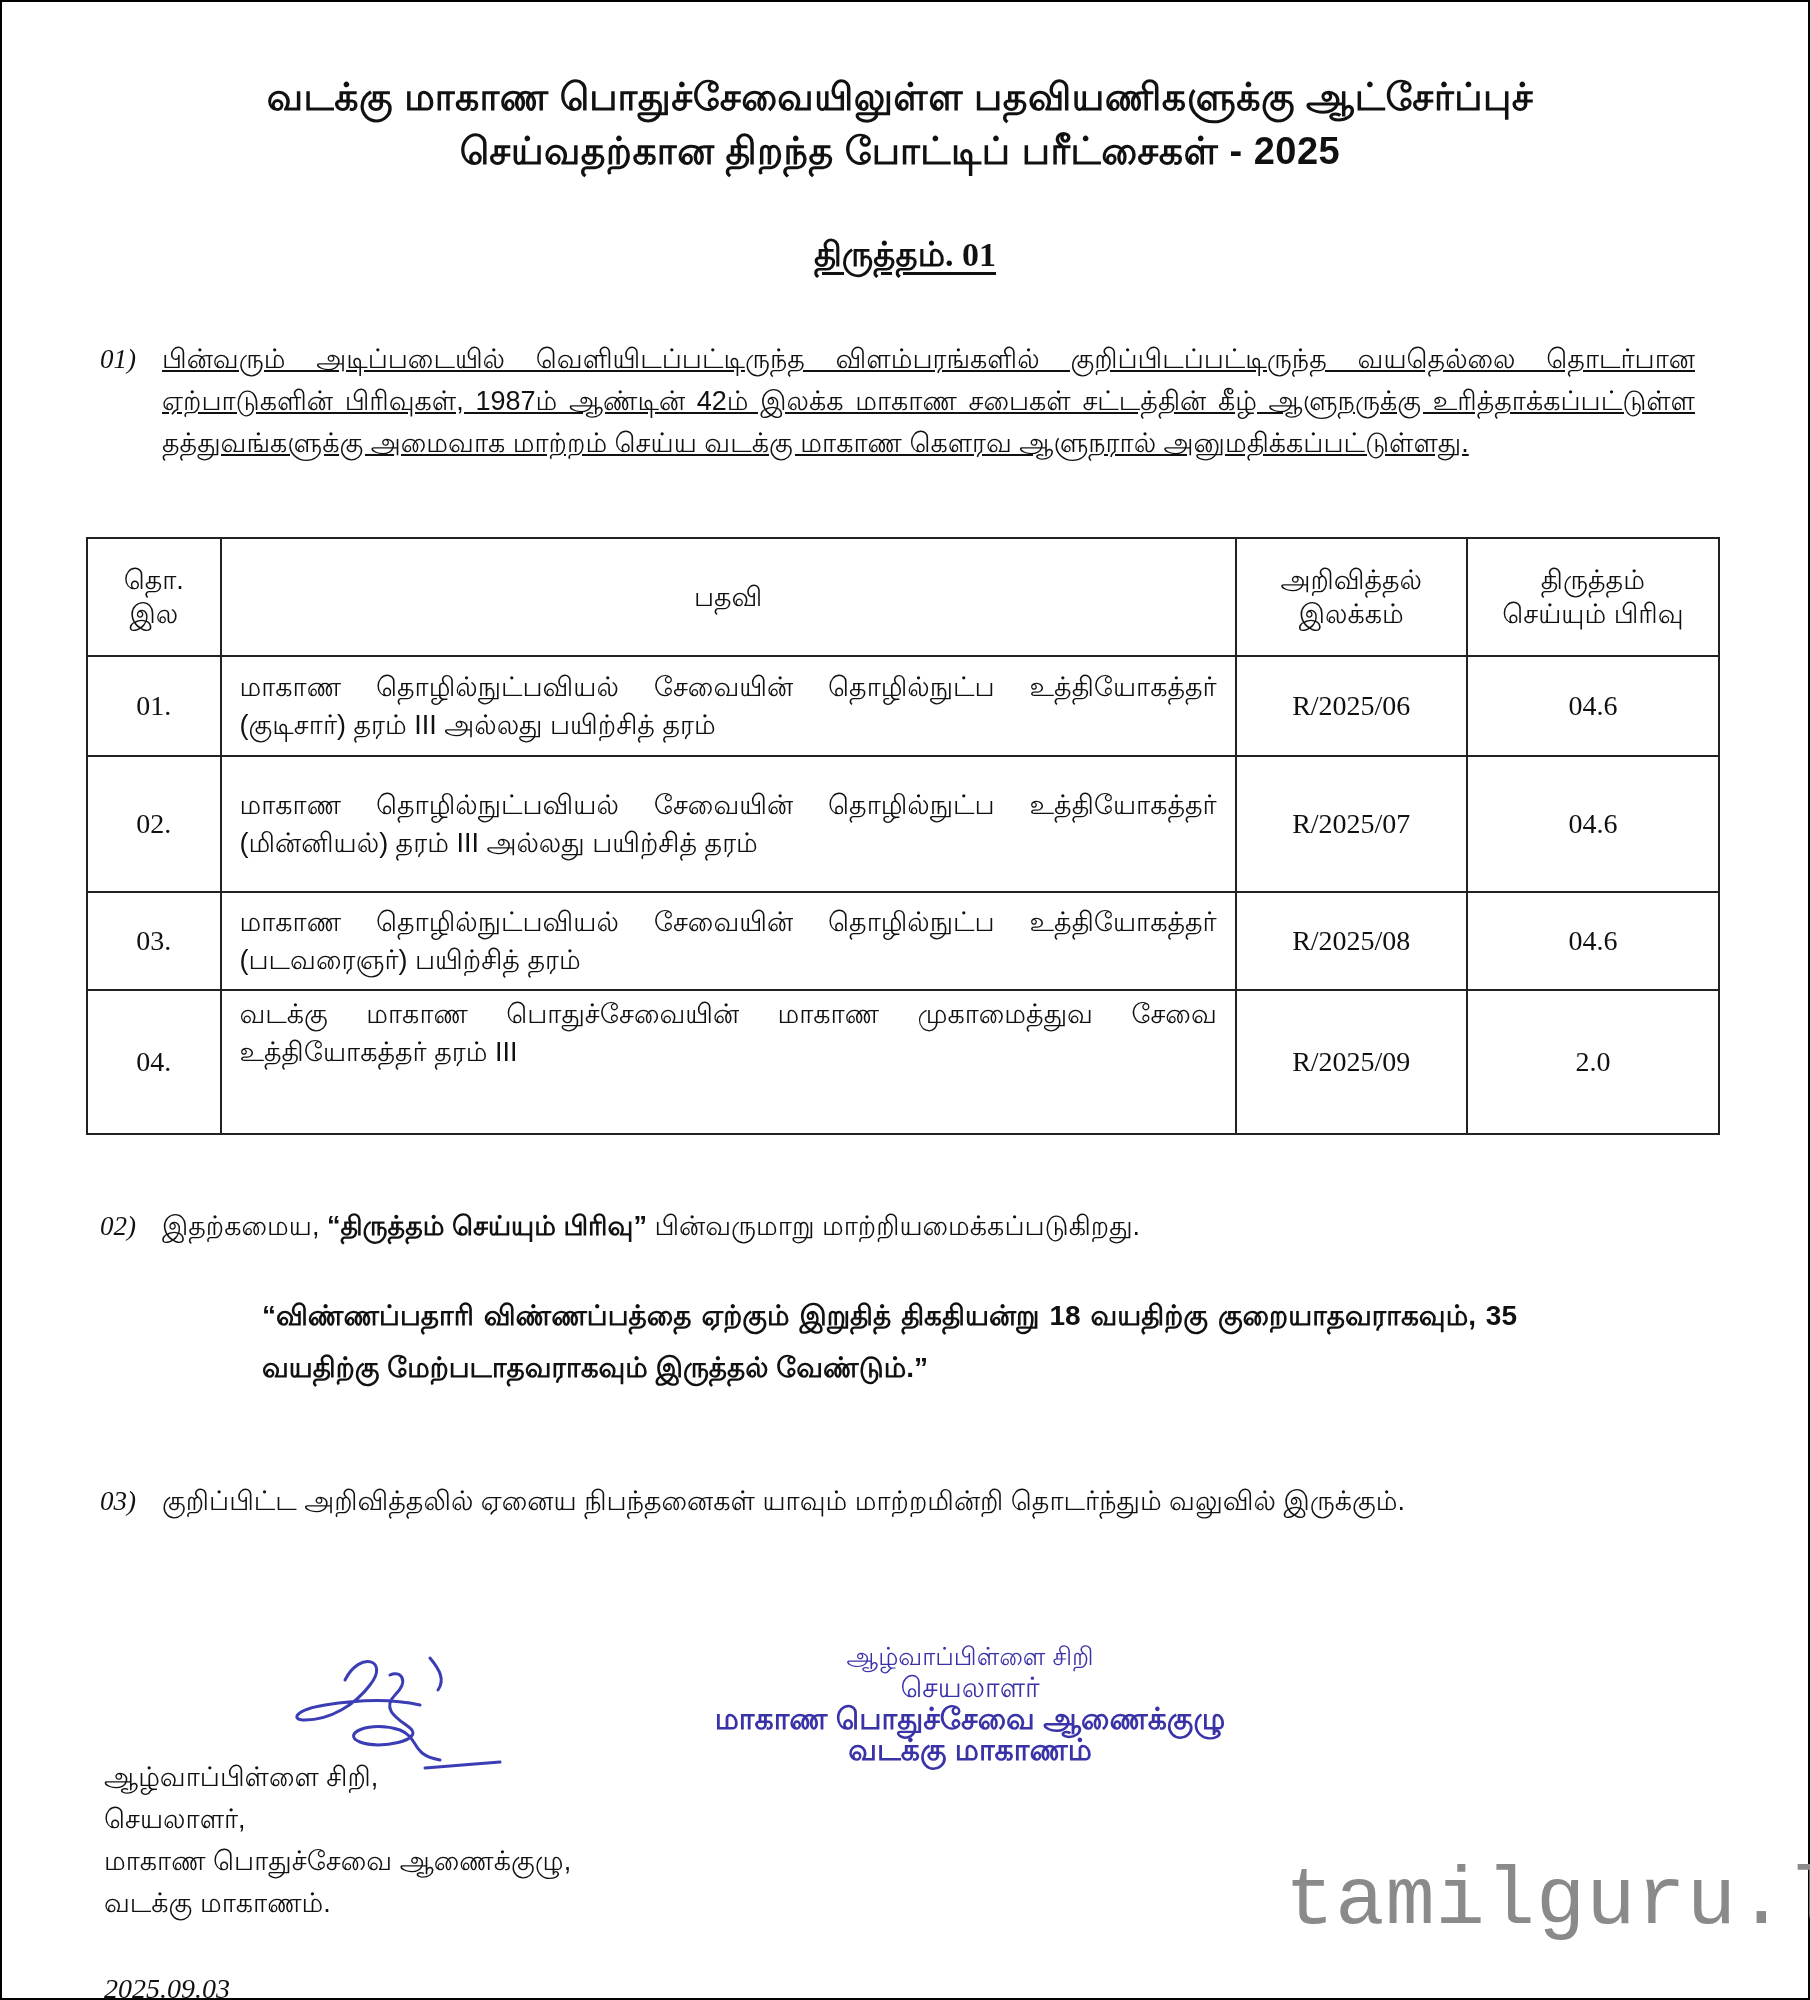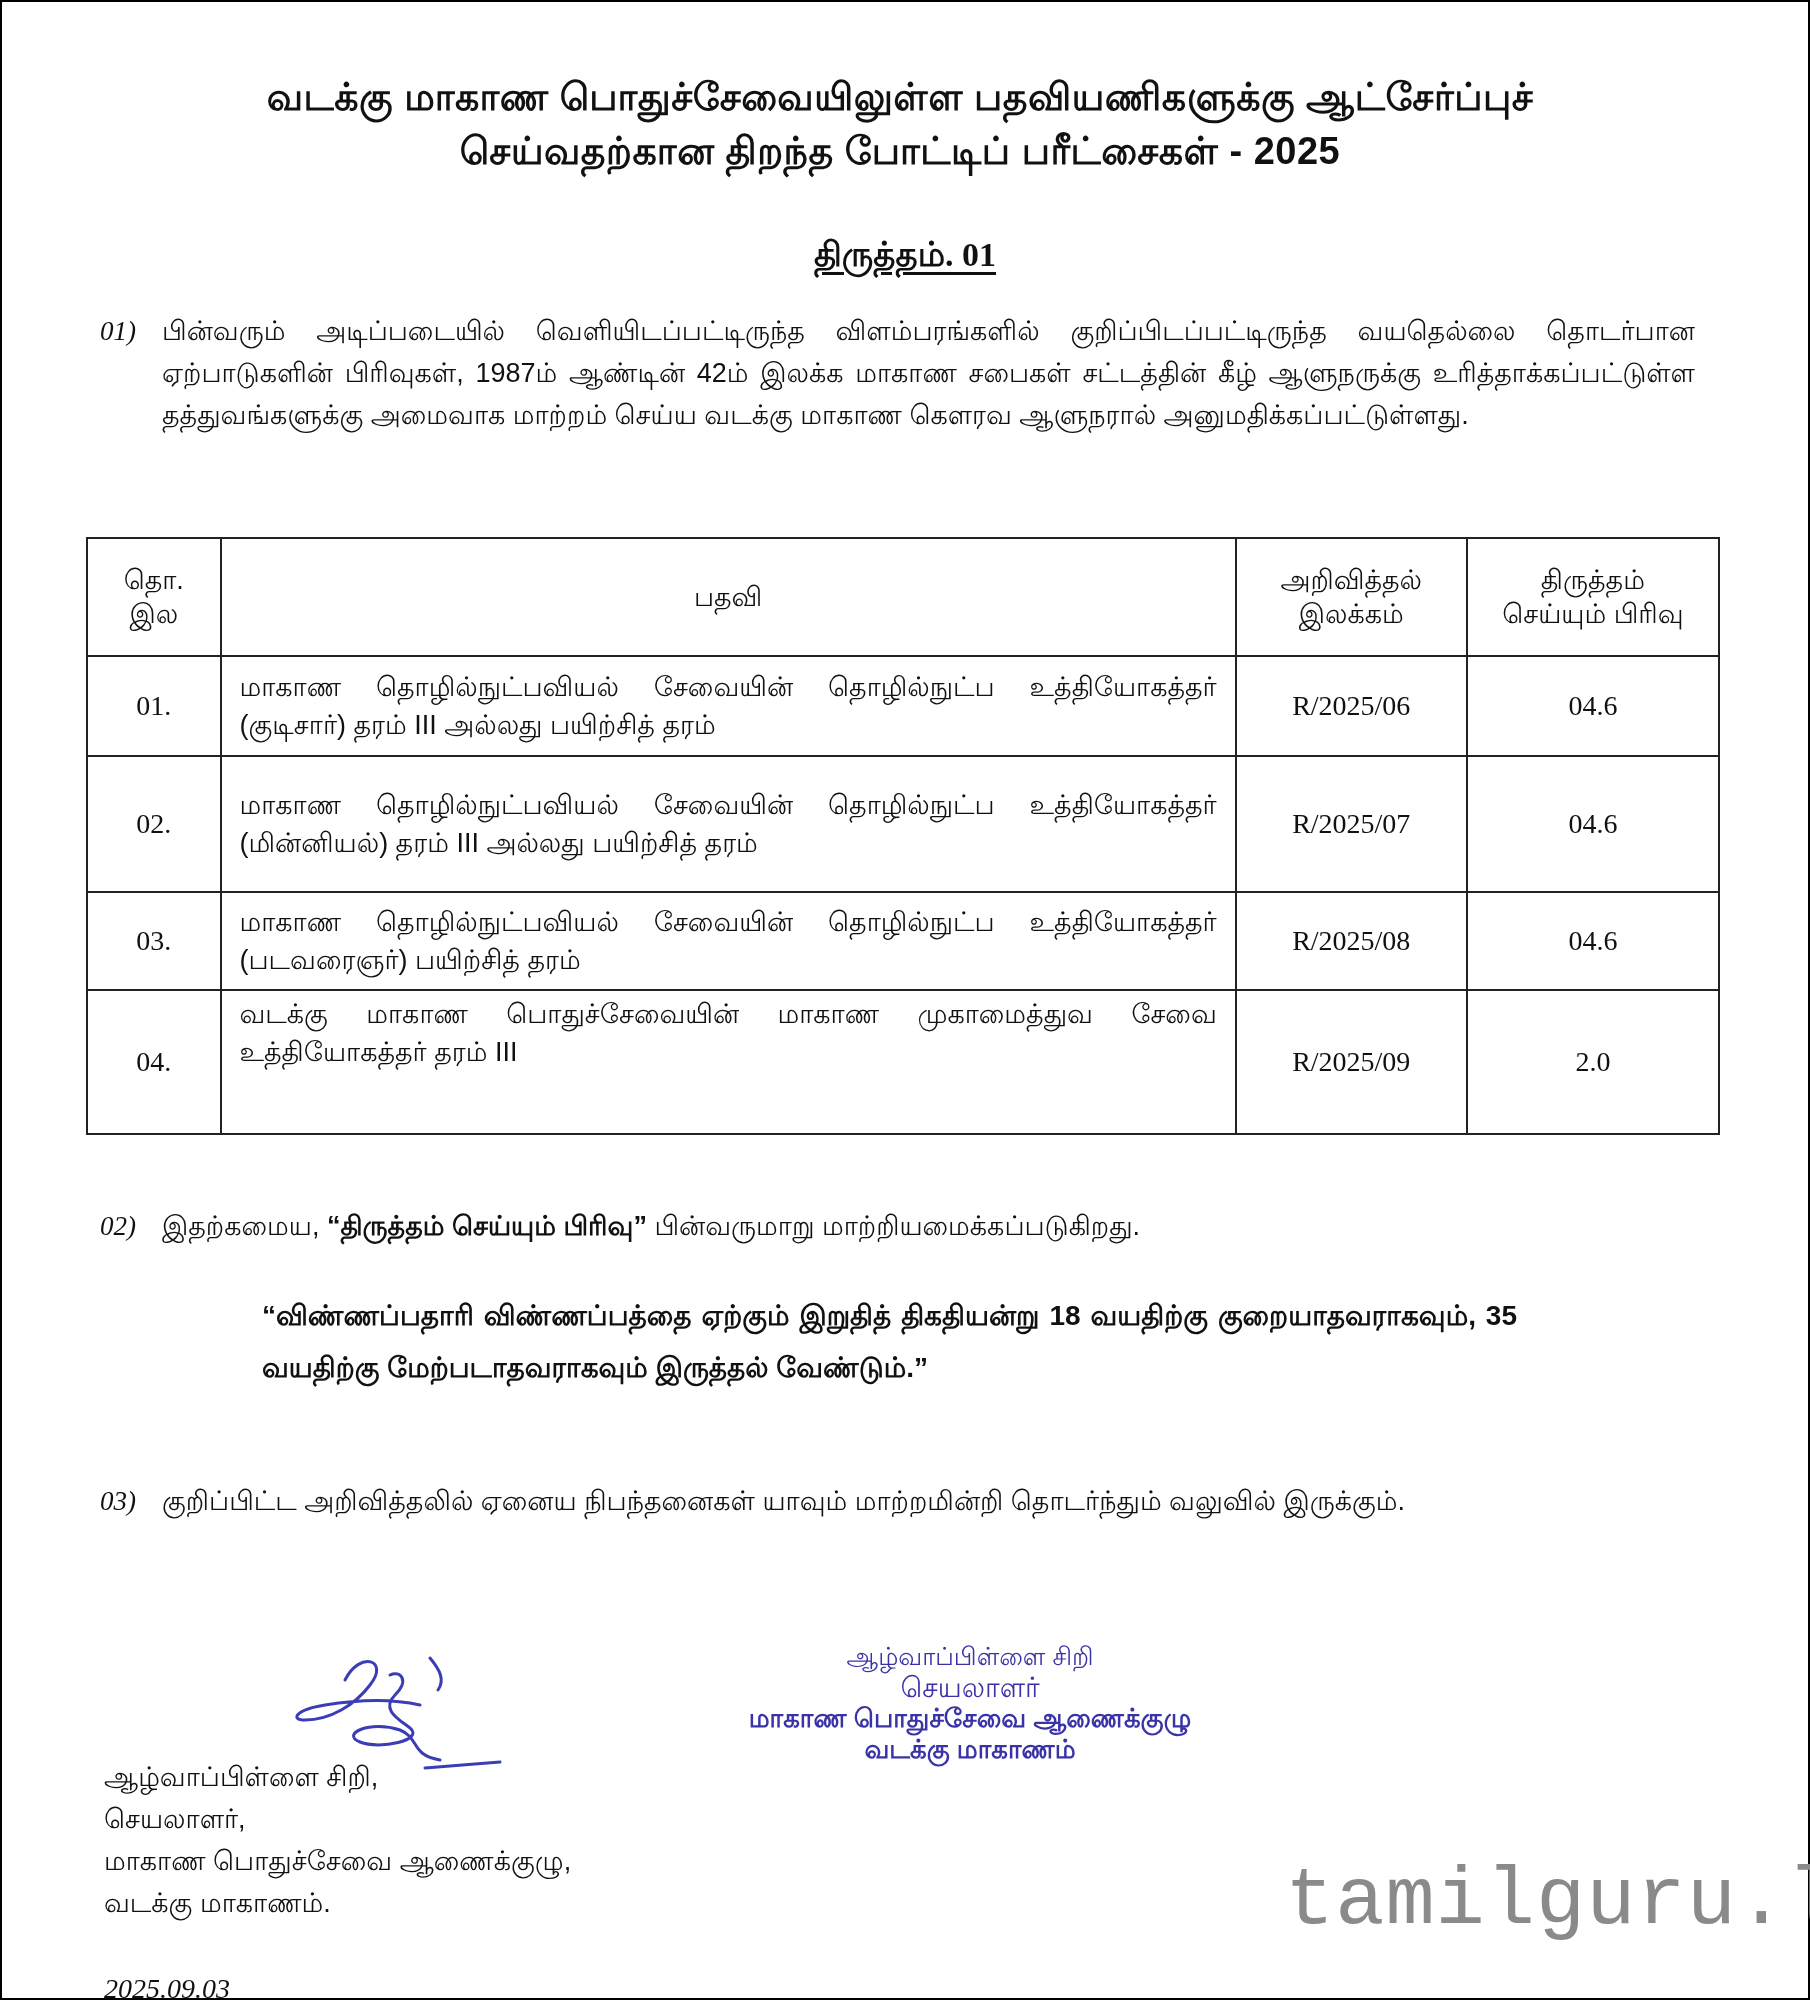--- a/index.html
+++ b/index.html
@@ -4,40 +4,40 @@
 <style>
   html, body { margin: 0; padding: 0; background: #ffffff; }
   body { width: 1810px; height: 2000px; position: relative; overflow: hidden; font-family: "Liberation Serif", "DejaVu Serif", serif; color: #111; }
   .frame { position: absolute; left: 0; top: 0; width: 1806px; height: 1996px; border: 2px solid #000; }
   .title { position: absolute; left: 150px; top: 70px; width: 1500px; text-align: center; font-family: "Liberation Sans", "DejaVu Sans", sans-serif; font-weight: bold; font-size: 38px; line-height: 54px; letter-spacing: 0.5px; }
   .amend { position: absolute; left: 0; top: 236px; width: 1810px; text-align: center; font-weight: bold; font-size: 34px; }
   .amend span { text-decoration: underline; text-underline-offset: 6px; }
   .para { position: absolute; left: 100px; width: 1595px; font-family: "Liberation Sans", "DejaVu Sans", sans-serif; font-size: 27px; line-height: 42px; text-align: justify; }
   .para .num { position: absolute; left: 0; top: 0; font-style: italic; font-family: "Liberation Serif", serif; }
   .para .body { margin-left: 62px; }
-  .p1 { top: 310px; }
+  .p1 { top: 338px; text-decoration: underline; }
   .p2 { top: 1205px; }
   .p3 { top: 1480px; }
   .quote { position: absolute; left: 262px; top: 1290px; width: 1255px; font-family: "Liberation Sans", "DejaVu Sans", sans-serif; font-size: 28px; line-height: 52px; text-align: justify; font-weight: bold; }
   .bold { font-weight: bold; }
   table.tbl { position: absolute; left: 86px; top: 537px; width: 1634px; border-collapse: collapse; font-family: "Liberation Sans", "DejaVu Sans", sans-serif; font-size: 27px; }
   .tbl td, .tbl th { border: 2px solid #222; padding: 4px 18px; vertical-align: middle; }
   .tbl th { font-weight: normal; text-align: center; line-height: 34px; height: 108px; }
   .tbl td.no { text-align: center; width: 88px; font-family: "Liberation Serif", serif; font-size: 28px; }
   .tbl td.post { width: 920px; text-align: justify; line-height: 38px; }
   .tbl td.ref { text-align: center; width: 180px; font-family: "Liberation Serif", serif; font-size: 28px; }
   .tbl td.sec { text-align: center; width: 200px; font-family: "Liberation Serif", serif; font-size: 28px; }
   .r1 td { height: 90px; } .r2 td { height: 126px; } .r3 td { height: 88px; } .r4 td { height: 134px; }
   .r4 td.post { vertical-align: top; }
   .sig { position: absolute; left: 90px; top: 1650px; width: 600px; height: 120px; }
   .signer { position: absolute; left: 104px; top: 1756px; font-family: "Liberation Sans", "DejaVu Sans", sans-serif; font-size: 27px; line-height: 42px; }
   .signer .date { font-style: italic; font-family: "Liberation Serif", serif; font-size: 28px; margin-top: 44px; }
   .stamp { position: absolute; left: 680px; top: 1630px; width: 580px; text-align: center; color: #3a33a8; font-family: "Liberation Sans", "DejaVu Sans", sans-serif; line-height: 31px; margin-top: 11px; }
   .stamp .s1 { font-size: 25px; } .stamp .s2 { font-size: 28px; }
-  .stamp .s3, .stamp .s4 { font-size: 26px; font-weight: bold; text-align: center; }
+  .stamp .s3, .stamp .s4 { font-size: 30px; font-weight: bold; text-align: center; }
   .watermark { position: absolute; left: 1285px; top: 1855px; font-family: Liberation Mono, monospace; font-size: 82px; color: #8a8a8a; letter-spacing: 1px; }
 </style>
 </head>
 <body>
 
 <div class="frame"></div>
 
 <div class="title">
   <div>வடக்கு மாகாண பொதுச்சேவையிலுள்ள பதவியணிகளுக்கு ஆட்சேர்ப்புச்</div>
   <div>செய்வதற்கான திறந்த போட்டிப் பரீட்சைகள் - 2025</div>

